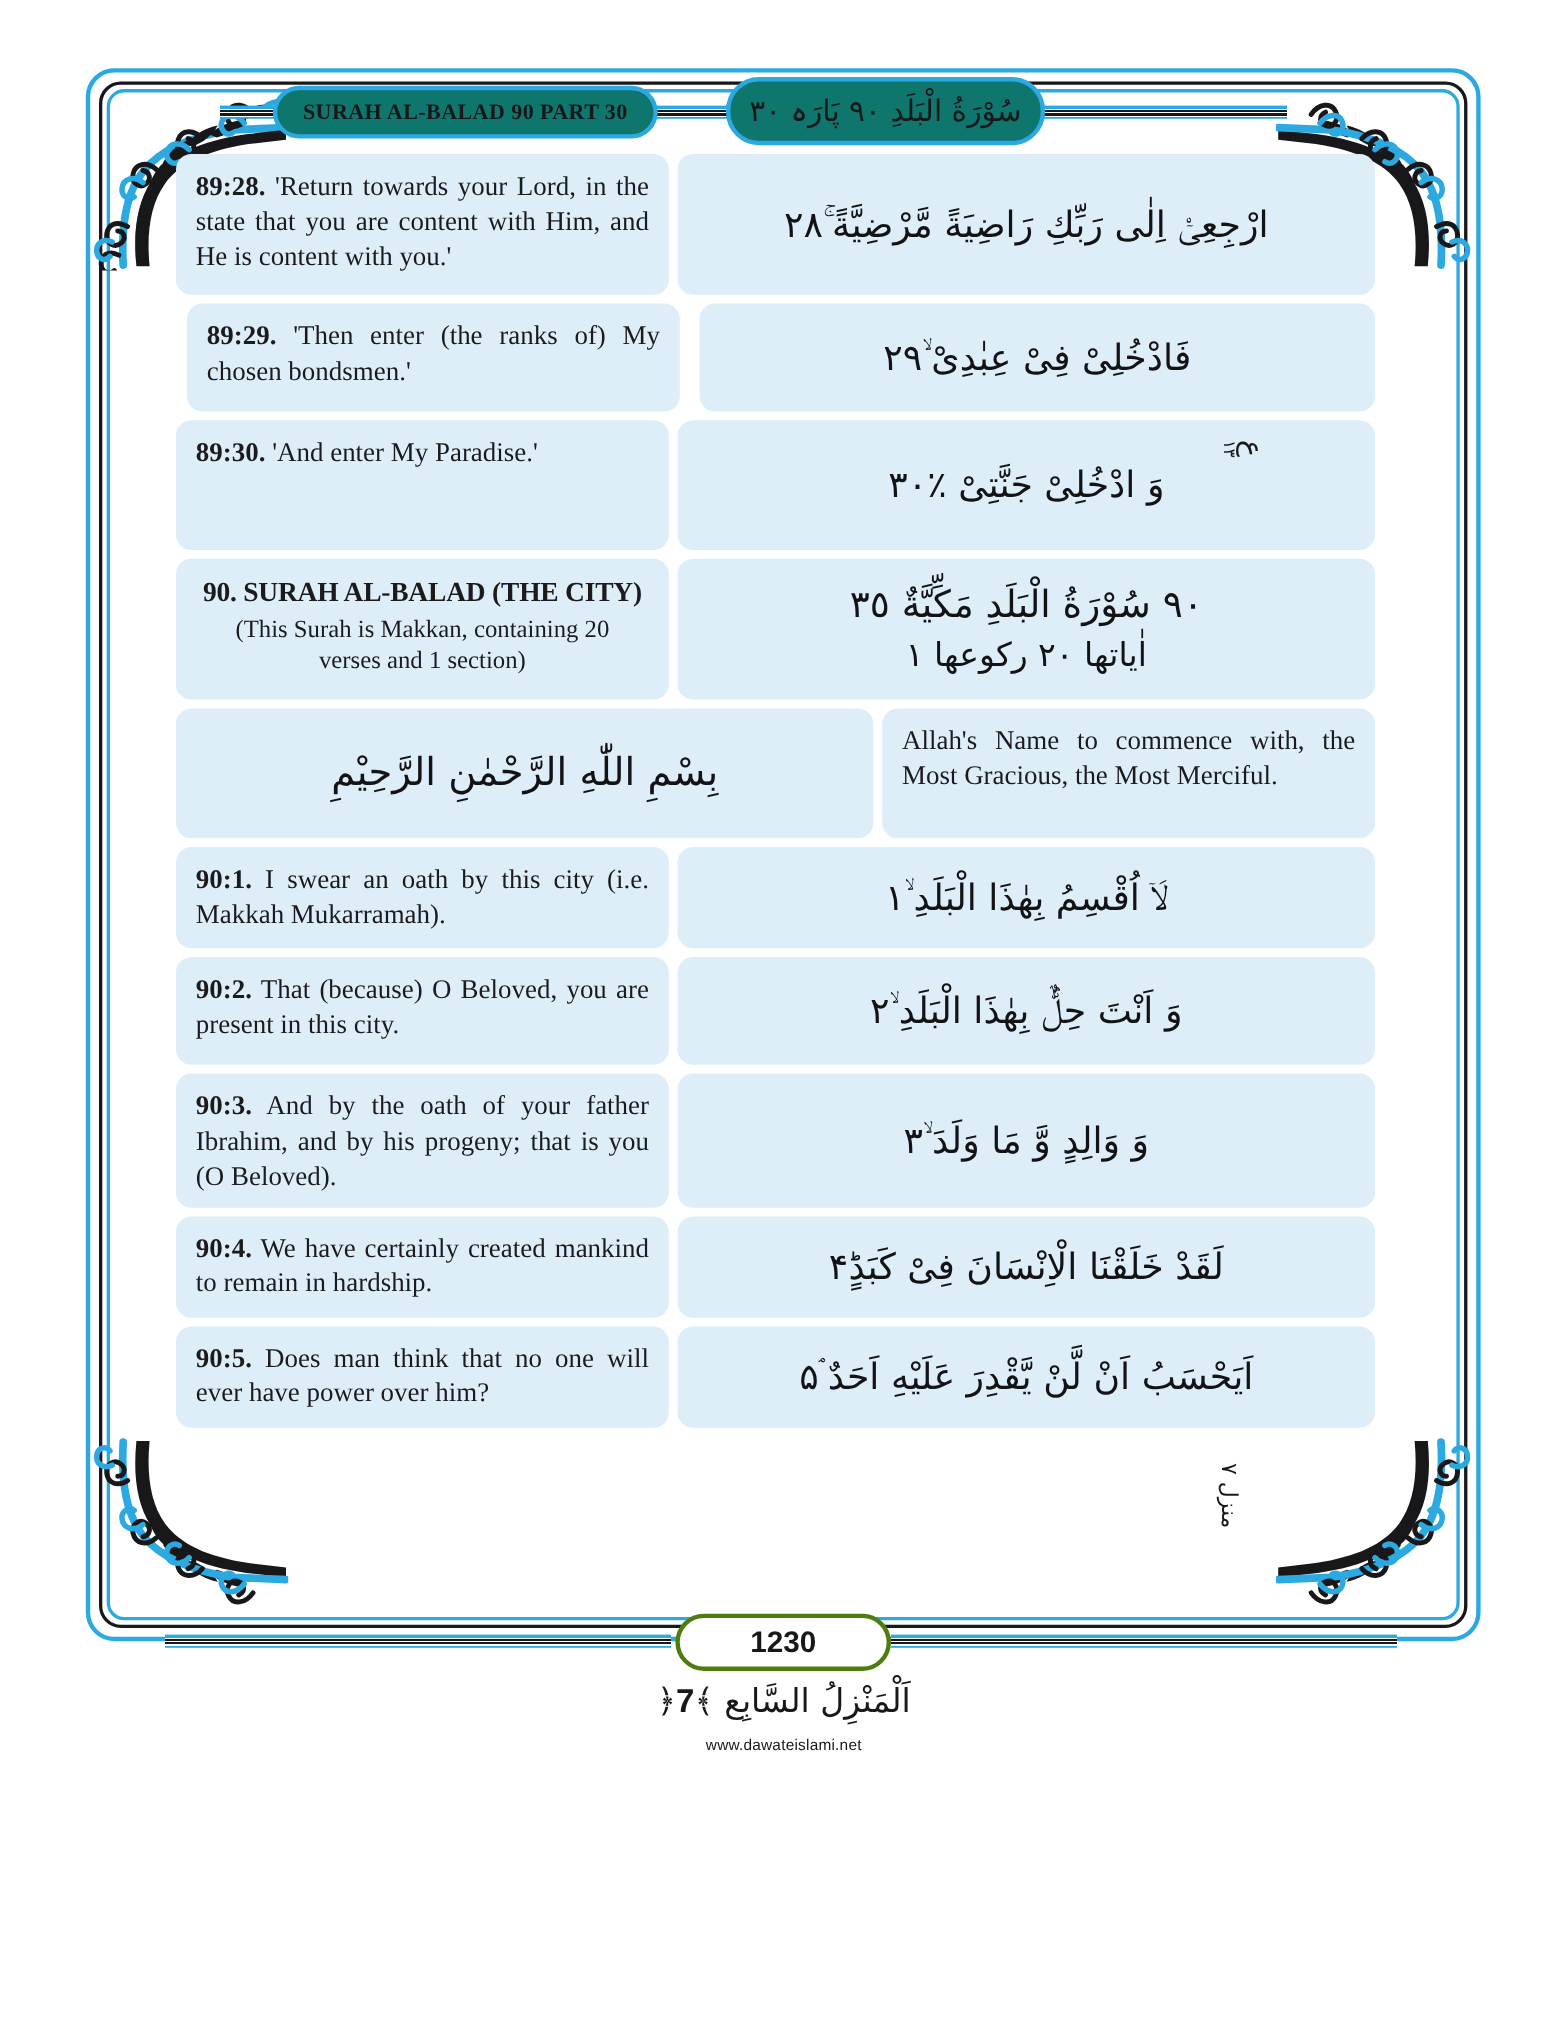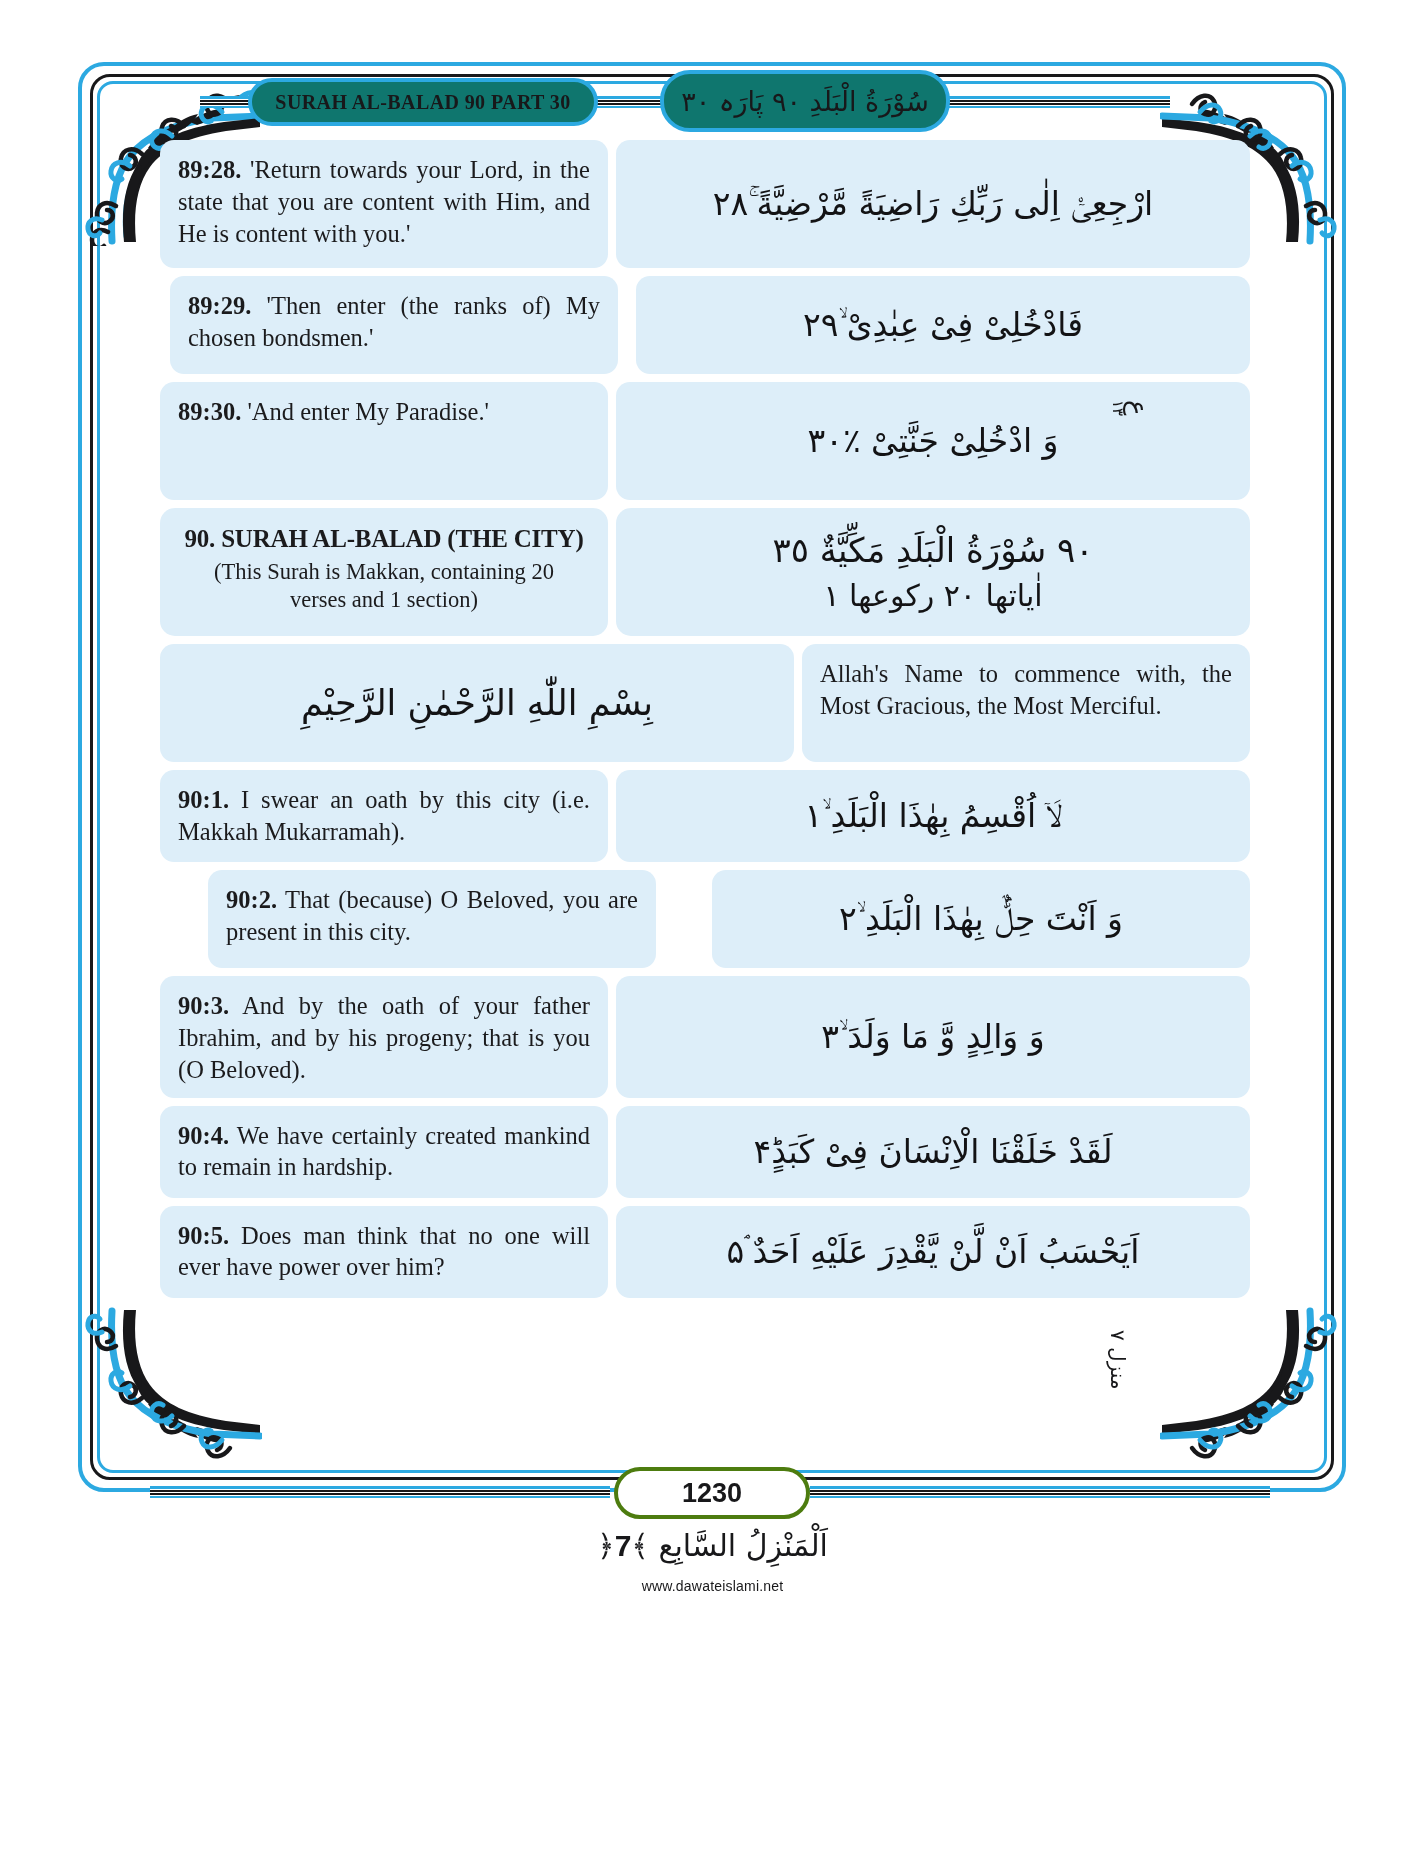--- a/index.html
+++ b/index.html
@@ -180,24 +180,24 @@
     letter-spacing: 12px;
   }
   .cell-bismillah {
     font-size: 35px;
   }
 
   
   .h-a { min-height: 128px; }
   .h-b { min-height: 98px; margin-left: 10px;  }
   .h-c { min-height: 118px; }
-  .h-d { min-height: 128px; border-radius: 15px; }
+  .h-d { min-height: 128px; }
   .h-e { min-height: 118px; }
   .h-f { min-height: 92px;  }
-  .h-g { min-height: 98px; margin-left: 48px;  }
+  .h-g { min-height: 98px;  }
 
   
   .margin-mark {
     position: absolute;
     font-family: "DejaVu Sans", sans-serif;
     color: #18181a;
     writing-mode: vertical-rl;
     text-orientation: mixed;
     line-height: 1;
     white-space: nowrap;

